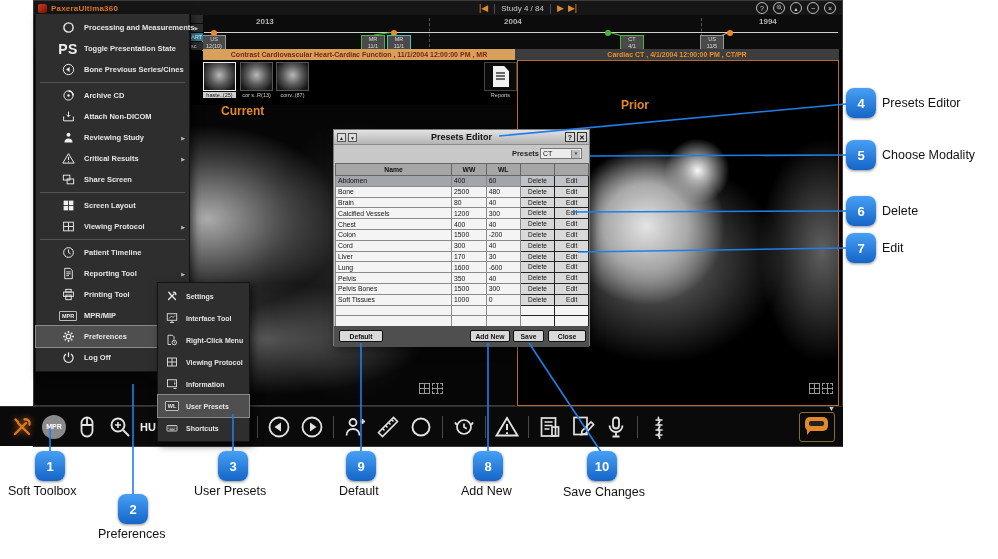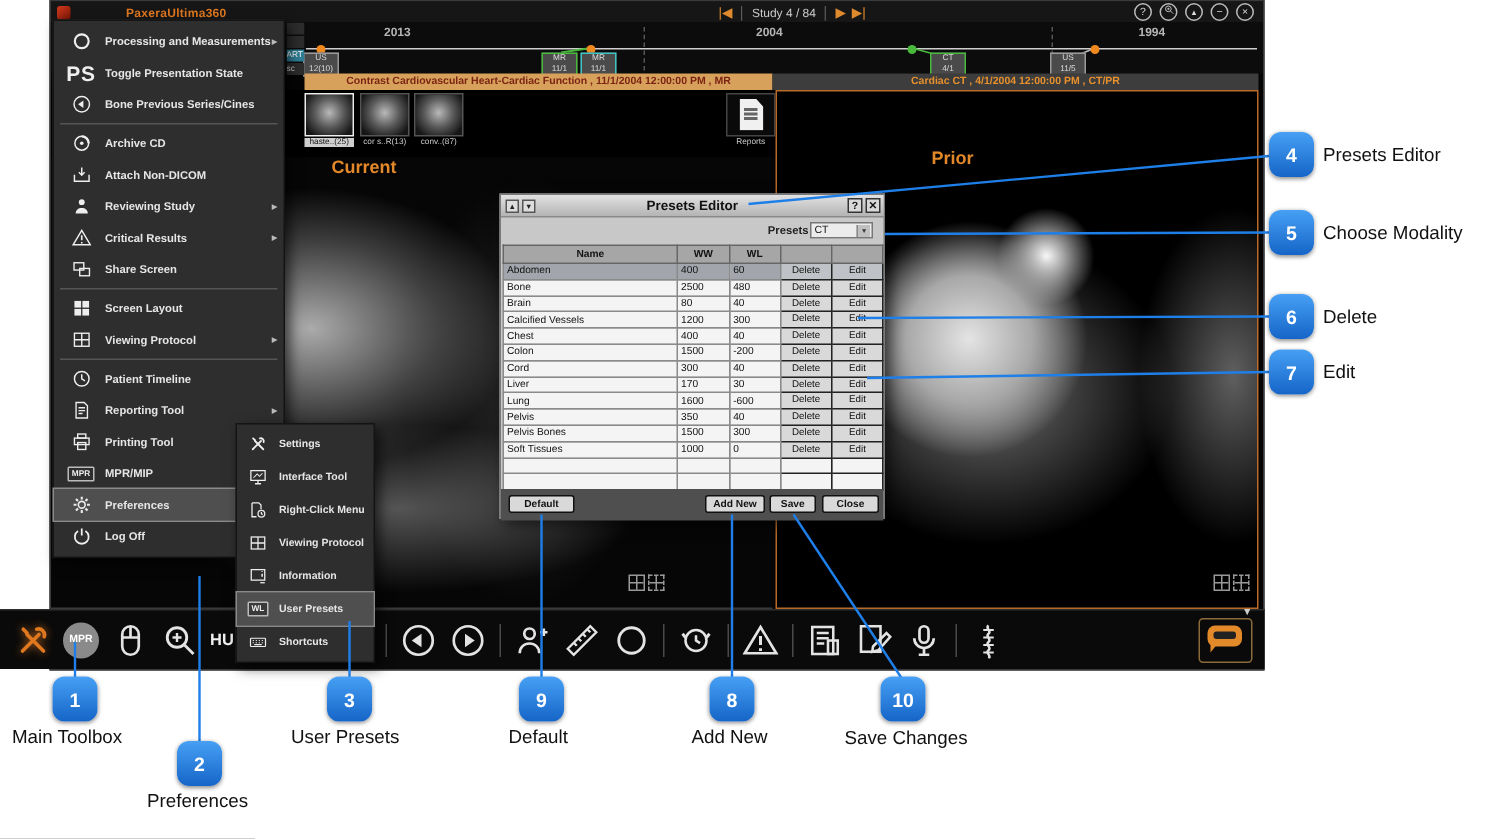--- a/index.html
+++ b/index.html
@@ -1,20 +1,20 @@
 <!DOCTYPE html>
 <html><head>
 <meta charset="utf-8">
 <style>
   html,body{margin:0;padding:0;background:#fff;}
   #stage{position:relative;width:998px;height:559px;background:#fff;overflow:hidden;
          font-family:"Liberation Sans",sans-serif;-webkit-font-smoothing:antialiased;}
   
   #win{position:absolute;left:33px;top:0;width:810px;height:447px;background:#050505;border:1px solid #3a3a3a;box-sizing:border-box;}
-  #titlebar{position:absolute;left:0;top:0;width:100%;height:14px;background:#161616;display:flex;align-items:center;gap:33px;}
+  #titlebar{position:absolute;left:0;top:0;width:100%;height:14px;background:#161616;display:flex;align-items:center;}
   .app-ico{width:9px;height:9px;margin-left:4px;background:linear-gradient(135deg,#d23b1e,#7a1505);border-radius:2px;}
   .app-title{color:#e07820;font-size:8px;font-weight:bold;margin-left:4px;letter-spacing:.2px;}
   .studynav{position:absolute;left:445px;top:0;height:14px;display:flex;align-items:center;gap:4px;color:#ccc;font-size:8px;}
   .studynav .arr{color:#e08a2e;font-size:9px;line-height:1;}
   .studynav .bar{color:#777;}
   .winbtns{position:absolute;right:6px;top:1px;display:flex;gap:5px;}
   .wbtn{width:12px;height:12px;border:1px solid #bbb;border-radius:50%;color:#ddd;font-size:7px;line-height:12px;text-align:center;box-sizing:border-box;}
   
   #timeline{position:absolute;left:0;top:14px;width:100%;height:34px;background:#0c0c0c;}
   .tl-year{position:absolute;top:2px;color:#b5b5b5;font-size:8px;font-weight:bold;}
@@ -66,21 +66,21 @@
   .mpr-badge{width:24px;height:24px;border-radius:50%;background:#8a8a8a;color:#fff;font-size:7px;font-weight:bold;
      display:flex;align-items:center;justify-content:center;margin-left:8px;flex:0 0 auto;}
   #tb-main{color:#e07820;filter:drop-shadow(0 0 3px rgba(224,120,32,.8));margin-left:10px;}
   #chatwrap{position:absolute;right:8px;top:5px;width:34px;height:28px;border:1px solid #8a6a3a;border-radius:3px;}
   #chatbubble{position:absolute;left:5px;top:4px;width:23px;height:14px;background:#e28a2a;border-radius:5px;}
   #chatbubble i{position:absolute;left:4px;top:4px;width:15px;height:5px;background:#222;border-radius:2px;}
   #chattail{position:absolute;left:7px;top:17px;width:0;height:0;border-left:4px solid #e28a2a;border-bottom:5px solid transparent;}
   #chatcaret{position:absolute;right:-1px;top:-8px;color:#ccc;font-size:7px;}
   
   #menu{position:absolute;left:35px;top:13px;width:155px;background:#2e2e2e;border:1px solid #141414;box-shadow:3px 3px 8px rgba(0,0,0,.6);z-index:20;padding:3px 0;box-sizing:border-box;}
-  .m-item{height:21px;display:flex;align-items:center;padding:0 4px 0 8px;}
+  .m-item{height:21px;display:flex;align-items:center;padding:0 4px 0 22px;}
   .m-item .mi{width:20px;display:flex;justify-content:center;color:#eee;flex:0 0 auto;}
   .m-item svg{width:13px;height:13px;}
   .m-item .ml{color:#e6e6e6;font-size:7.5px;font-weight:bold;margin-left:6px;white-space:nowrap;}
   .m-item .sub{margin-left:auto;color:#bbb;font-size:5px;}
   .m-sep{height:1px;background:#555;margin:2px 4px;}
   .m-item.hl{background:#4f4f4f;outline:1px solid #8a8a8a;}
   .ps-ico{font-size:14px;font-weight:bold;color:#fff;letter-spacing:.5px;}
   .mpr-ico{font-size:5.5px;font-weight:bold;color:#eee;border:1px solid #bbb;padding:1px 1.5px;border-radius:1px;}
   .wl-ico{font-size:5.5px;font-weight:bold;color:#eee;border:1px solid #bbb;padding:1px 2px;border-radius:1px;background:#3a3a3a;}
   
@@ -885,21 +885,21 @@
   <div class="badge" style="left:118px;top:494px">2</div>
   <div class="badge" style="left:218px;top:451px">3</div>
   <div class="badge" style="left:846px;top:88px">4</div>
   <div class="badge" style="left:846px;top:140px">5</div>
   <div class="badge" style="left:846px;top:196px">6</div>
   <div class="badge" style="left:846px;top:233px">7</div>
   <div class="badge" style="left:473px;top:451px">8</div>
   <div class="badge" style="left:346px;top:451px">9</div>
   <div class="badge" style="left:587px;top:451px">10</div>
 
-  <div class="co-label" style="left:8px;top:484px">Main Toolbox</div>
+  <div class="co-label" style="left:8px;top:484px">Soft Toolbox</div>
   <div class="co-label" style="left:98px;top:527px">Preferences</div>
   <div class="co-label" style="left:194px;top:484px">User Presets</div>
   <div class="co-label" style="left:882px;top:96px">Presets Editor</div>
   <div class="co-label" style="left:882px;top:148px">Choose Modality</div>
   <div class="co-label" style="left:882px;top:204px">Delete</div>
   <div class="co-label" style="left:882px;top:241px">Edit</div>
   <div class="co-label" style="left:461px;top:484px">Add New</div>
   <div class="co-label" style="left:339px;top:484px">Default</div>
   <div class="co-label" style="left:563px;top:485px">Save Changes</div>
 

